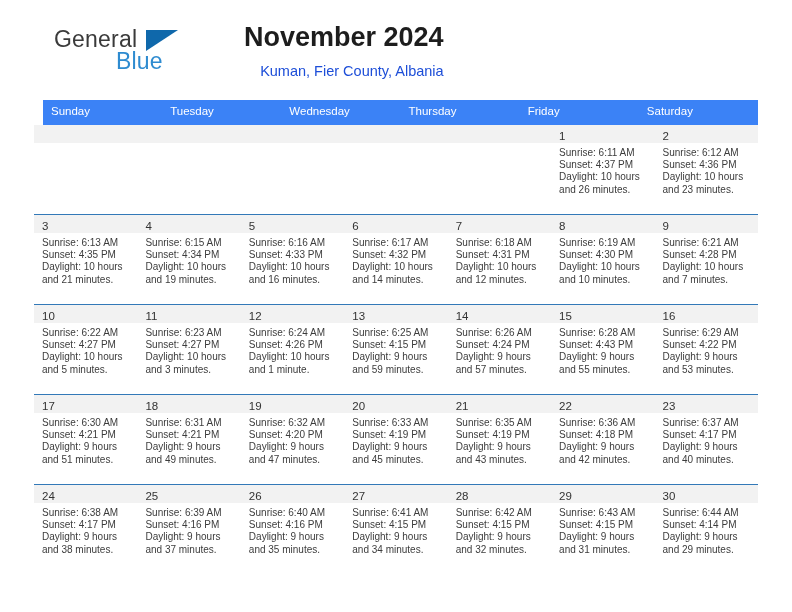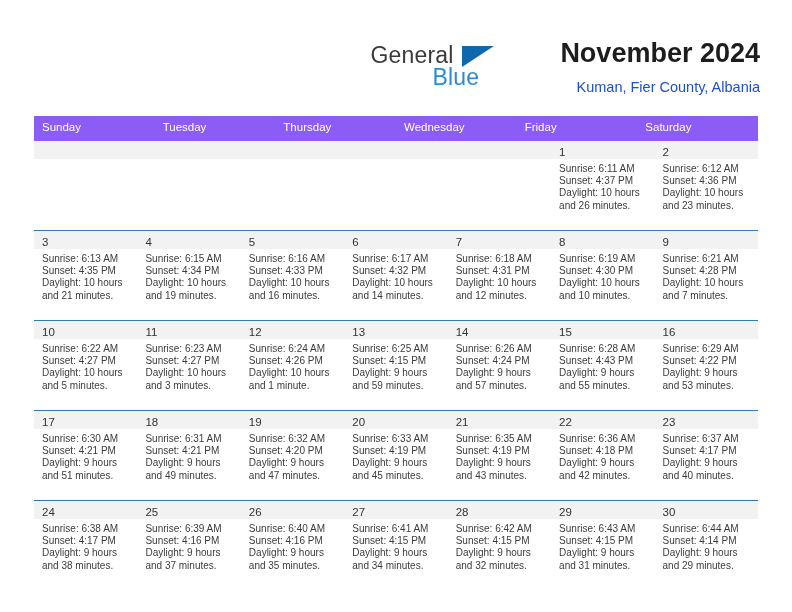--- a/index.html
+++ b/index.html
@@ -6,22 +6,23 @@
   html, body {
     width: 792px; height: 612px;
     background: #ffffff;
     font-family: "Liberation Sans", sans-serif;
     -webkit-font-smoothing: antialiased;
   }
   .page { position: relative; width: 792px; height: 612px; padding: 0; }
 
   
   .top {
-    display: flex; align-items: flex-start; justify-content: flex-end;
-    padding: 36px 32px 0 34px;
+    display: flex; align-items: flex-start; justify-content: flex-start;
+    padding: 20px 32px 0 34px;
+    margin-left: 20px;
   }
   .brand { position: relative; width: 190px; height: 56px; }
   .brand-general {
     font-size: 23px; color: #3a3a3a; letter-spacing: .2px;
     line-height: 1; position: absolute; left: 0; top: 8px;
   }
   .brand-tri {
     position: absolute; left: 92px; top: 10px;
     width: 0; height: 0;
     border-left: 32px solid #0f68ab;
@@ -30,21 +31,21 @@
   .brand-blue {
     position: absolute; left: 62px; top: 30px;
     font-size: 23px; color: #2e8bd0; line-height: 1; letter-spacing: .2px;
   }
   .titles { text-align: right; padding-top: 2px; }
   .cal-title { font-size: 27px; color: #1d1d1d; font-weight: 700; line-height: 1.18; }
   .cal-sub { font-size: 14.5px; color: #1d4ed8; margin-top: 9px; line-height: 1.2; }
 
   
   .cal { margin: 20px 34px 0 34px; width: 724px; }
-  .dow-row { display: flex; background: #8b5cf6; }
+  .dow-row { display: flex; background: #3b82f6; margin-left: 9px; }
   .dow {
     flex: 1 1 0; min-width: 0;
     color: #ffffff; font-size: 11.5px;
     padding: 5px 0 6px 8px;
     line-height: 1.2;
   }
   .week { display: flex; border-top: 1.4px solid #3379b8; }
   .week:first-of-type { border-top: none; }
   .cell {
     flex: 1 1 0; min-width: 0;
@@ -81,22 +82,22 @@
     <div class="titles">
       <div class="cal-title">November 2024</div>
       <div class="cal-sub">Kuman, Fier County, Albania</div>
     </div>
   </div>
 
   <div class="cal">
     <div class="dow-row" id="dow-row">
         <div class="dow">Sunday</div>
         <div class="dow">Tuesday</div>
+        <div class="dow">Wednesday</div>
         <div class="dow">Thursday</div>
-        <div class="dow">Wednesday</div>
         <div class="dow">Friday</div>
         <div class="dow">Saturday</div>
       </div>
     <div id="weeks-container">
         <div class="week">
           <div class="cell empty">
             <div class="daynum-band"><span class="daynum"></span></div>
           </div>
           <div class="cell empty">
             <div class="daynum-band"><span class="daynum"></span></div>

